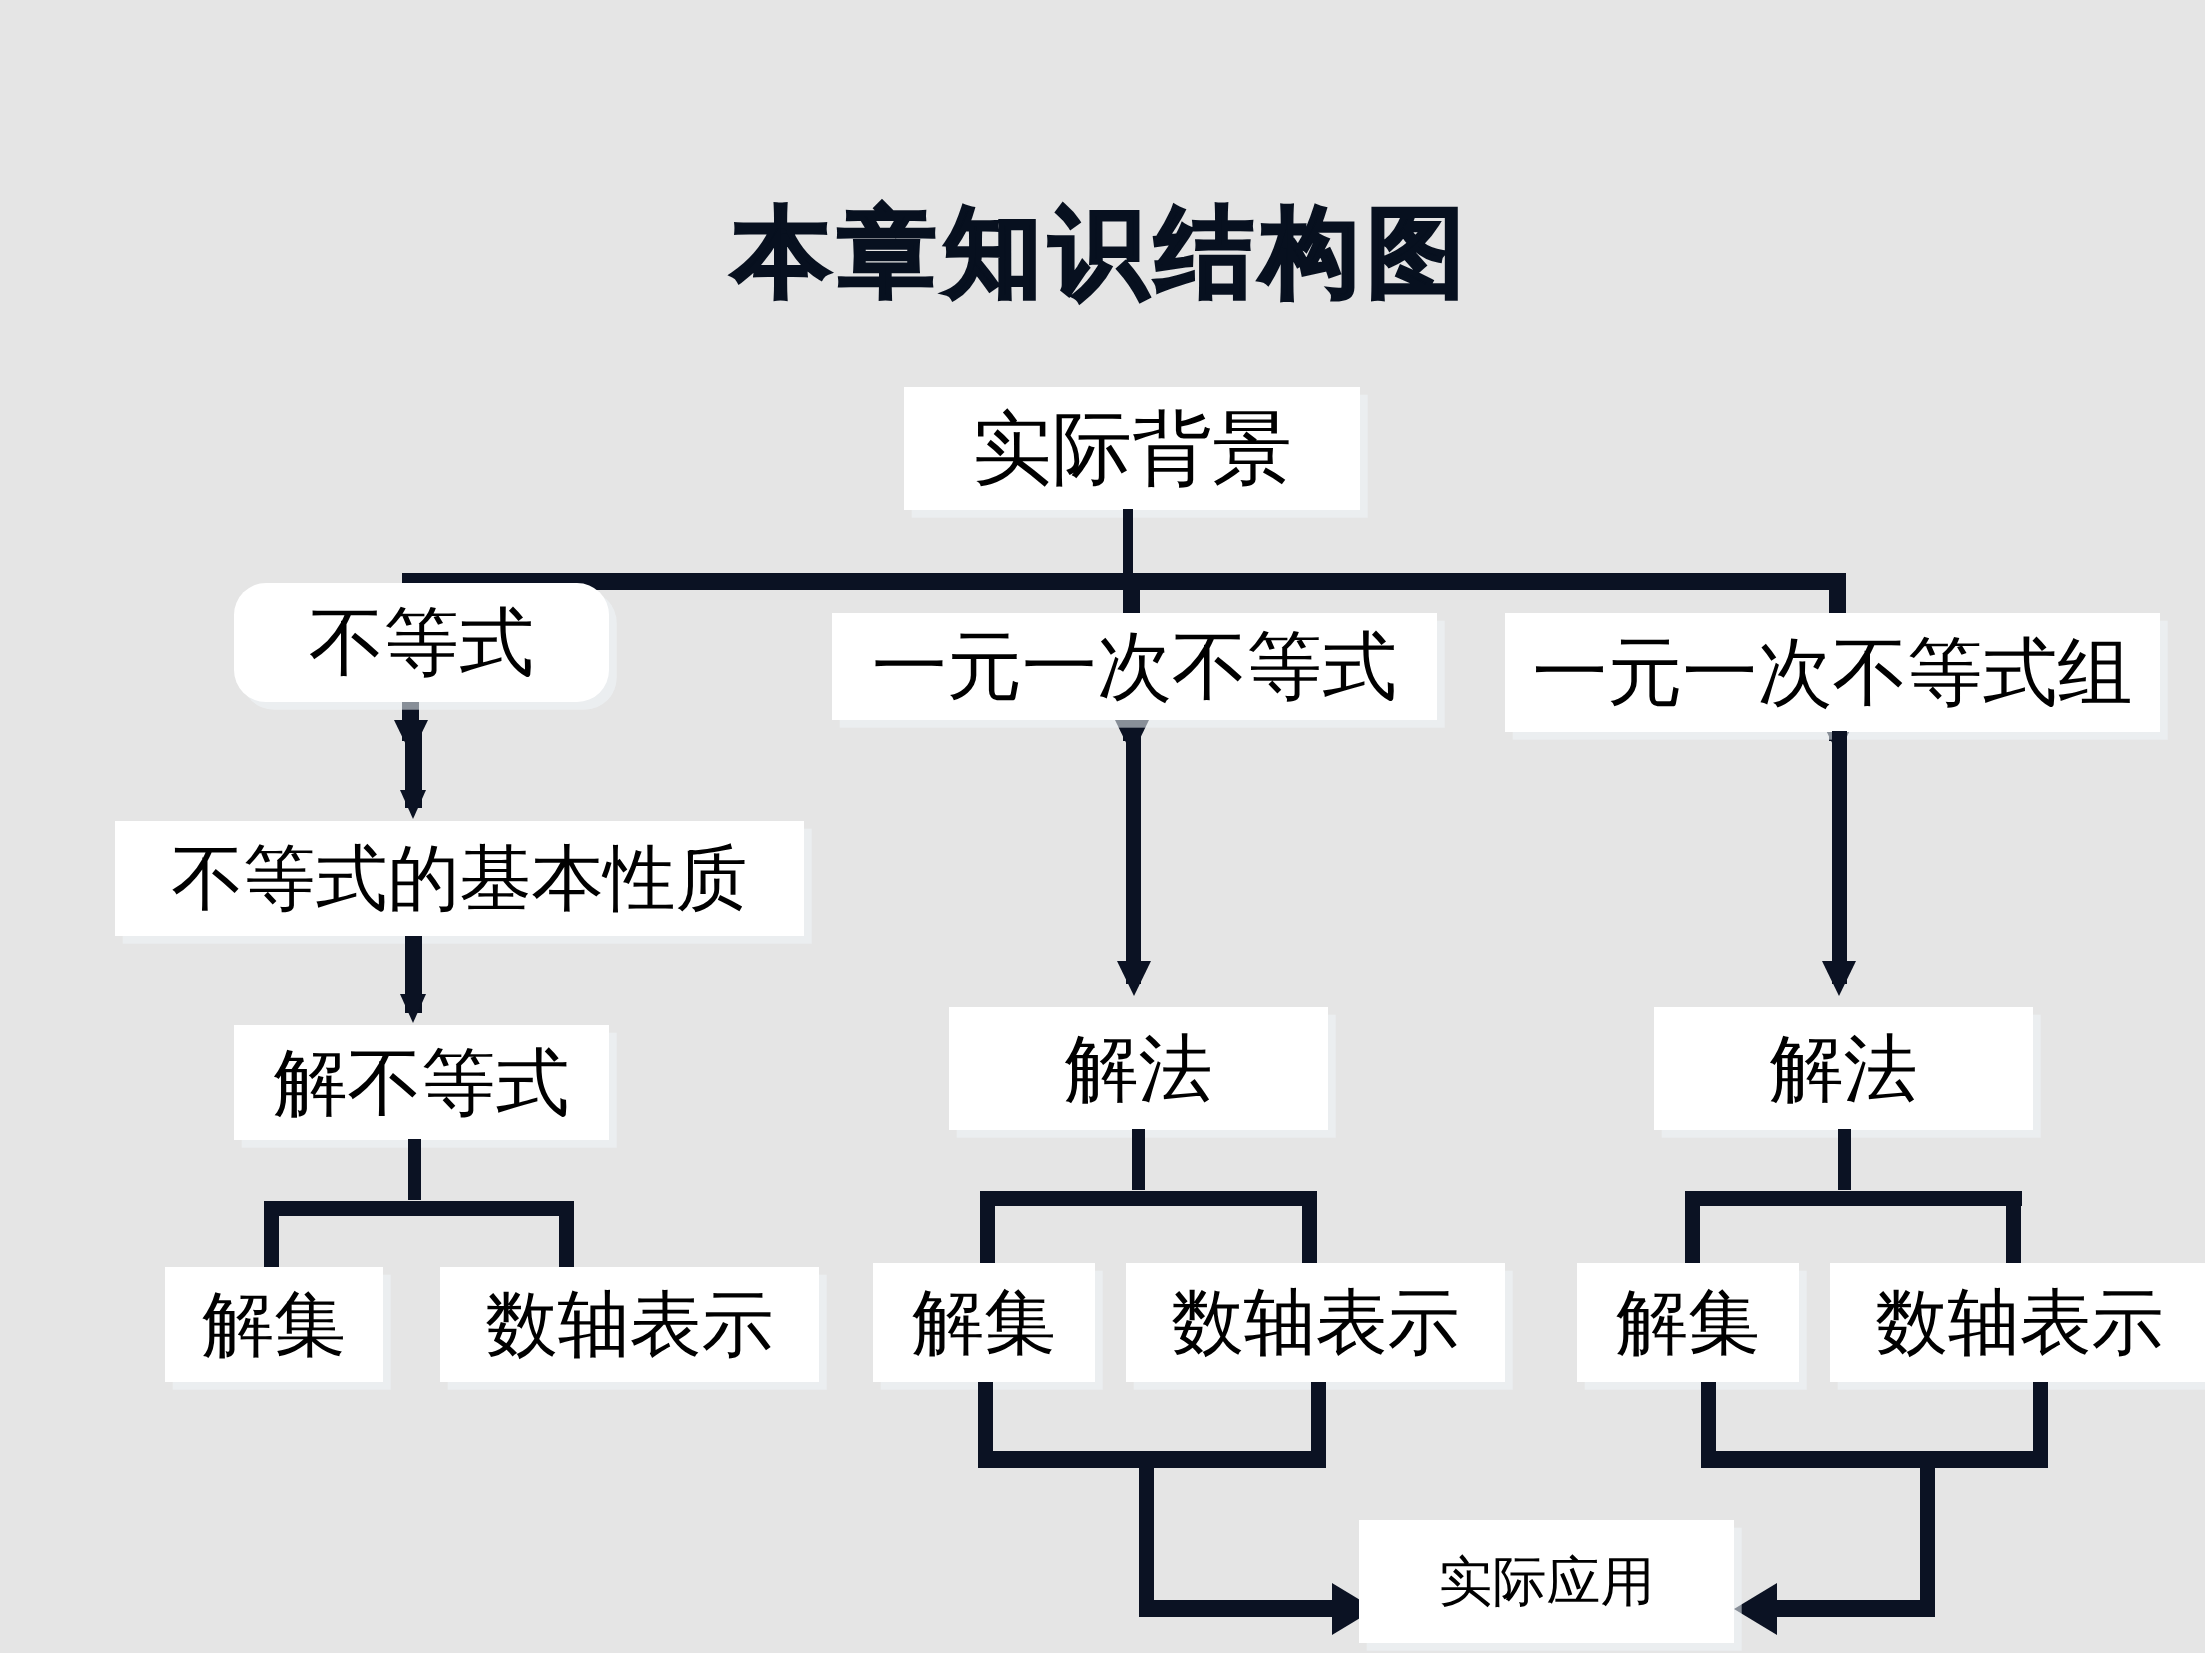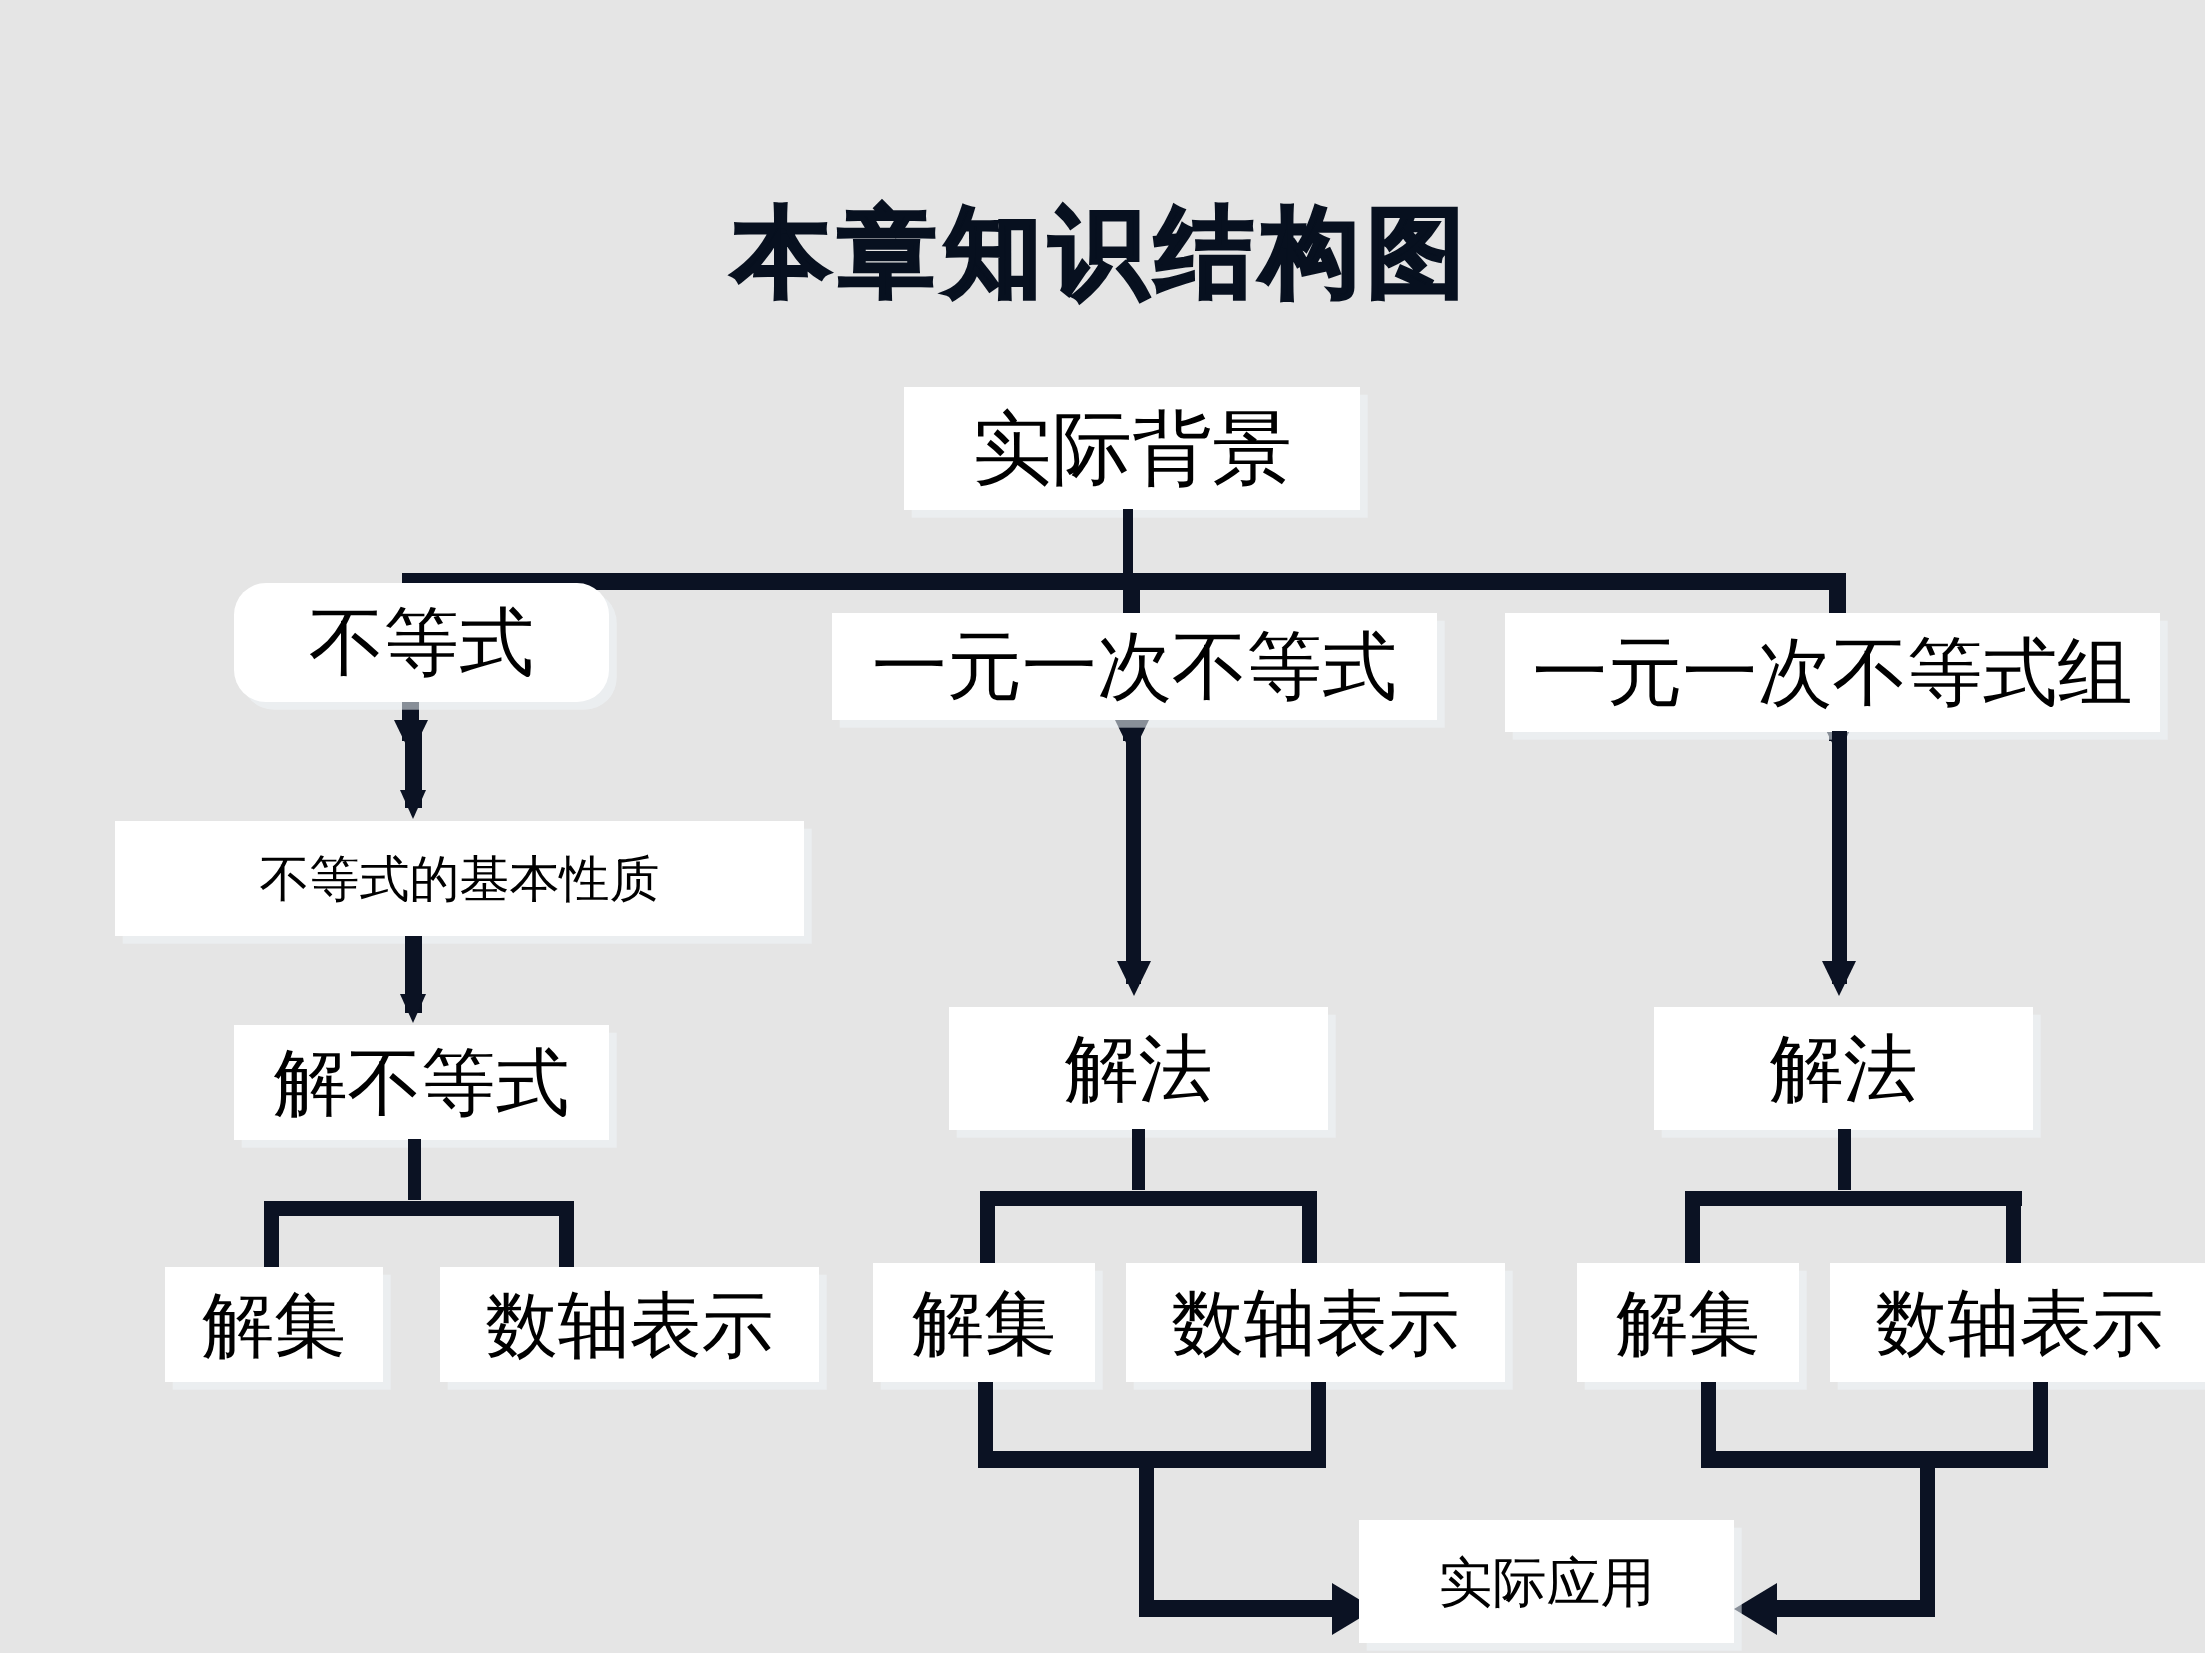--- a/index.html
+++ b/index.html
@@ -37,21 +37,21 @@
 
   
   .node {
     position: absolute;
     background: #ffffff;
     color: #000000;
     display: flex;
     align-items: center;
     justify-content: center;
     box-sizing: border-box;
-    font-family: Liberation Sans, sans-serif;
+    font-family: Liberation Serif, serif;
     font-weight: 400;
     white-space: nowrap;
     box-shadow: 7.7px 7.7px 0 0 rgba(240,245,250,0.55);
   }
   .node span {
     display: block;
     line-height: 1;
   }
 
   
@@ -125,21 +125,21 @@
   </div>
 
   <div class="node" style="left:1505px; top:613px; width:655px; height:119px;">
     <span style="font-size:75px;">一元一次不等式组</span>
   </div>
 
   <div class="vline" style="left:405px; top:731px; width:17px; height:77px;"></div>
   <div class="arrow-down slim" style="left:400px; top:790px;"></div>
 
   <div class="node" style="left:115px; top:821px; width:689px; height:115px;">
-    <span style="font-size:50px;">不等式的基本性质</span>
+    <span style="font-size:72px;">不等式的基本性质</span>
   </div>
 
   <div class="vline" style="left:405px; top:936px; width:17px; height:77px;"></div>
   <div class="arrow-down slim" style="left:400px; top:994px;"></div>
 
   <div class="node" style="left:234px; top:1025px; width:375px; height:115px;align-items:center;">
     <span style="font-size:74px;">解不等式</span>
   </div>
 
   <div class="vline" style="left:408px; top:1139px; width:13px; height:61px;"></div>

